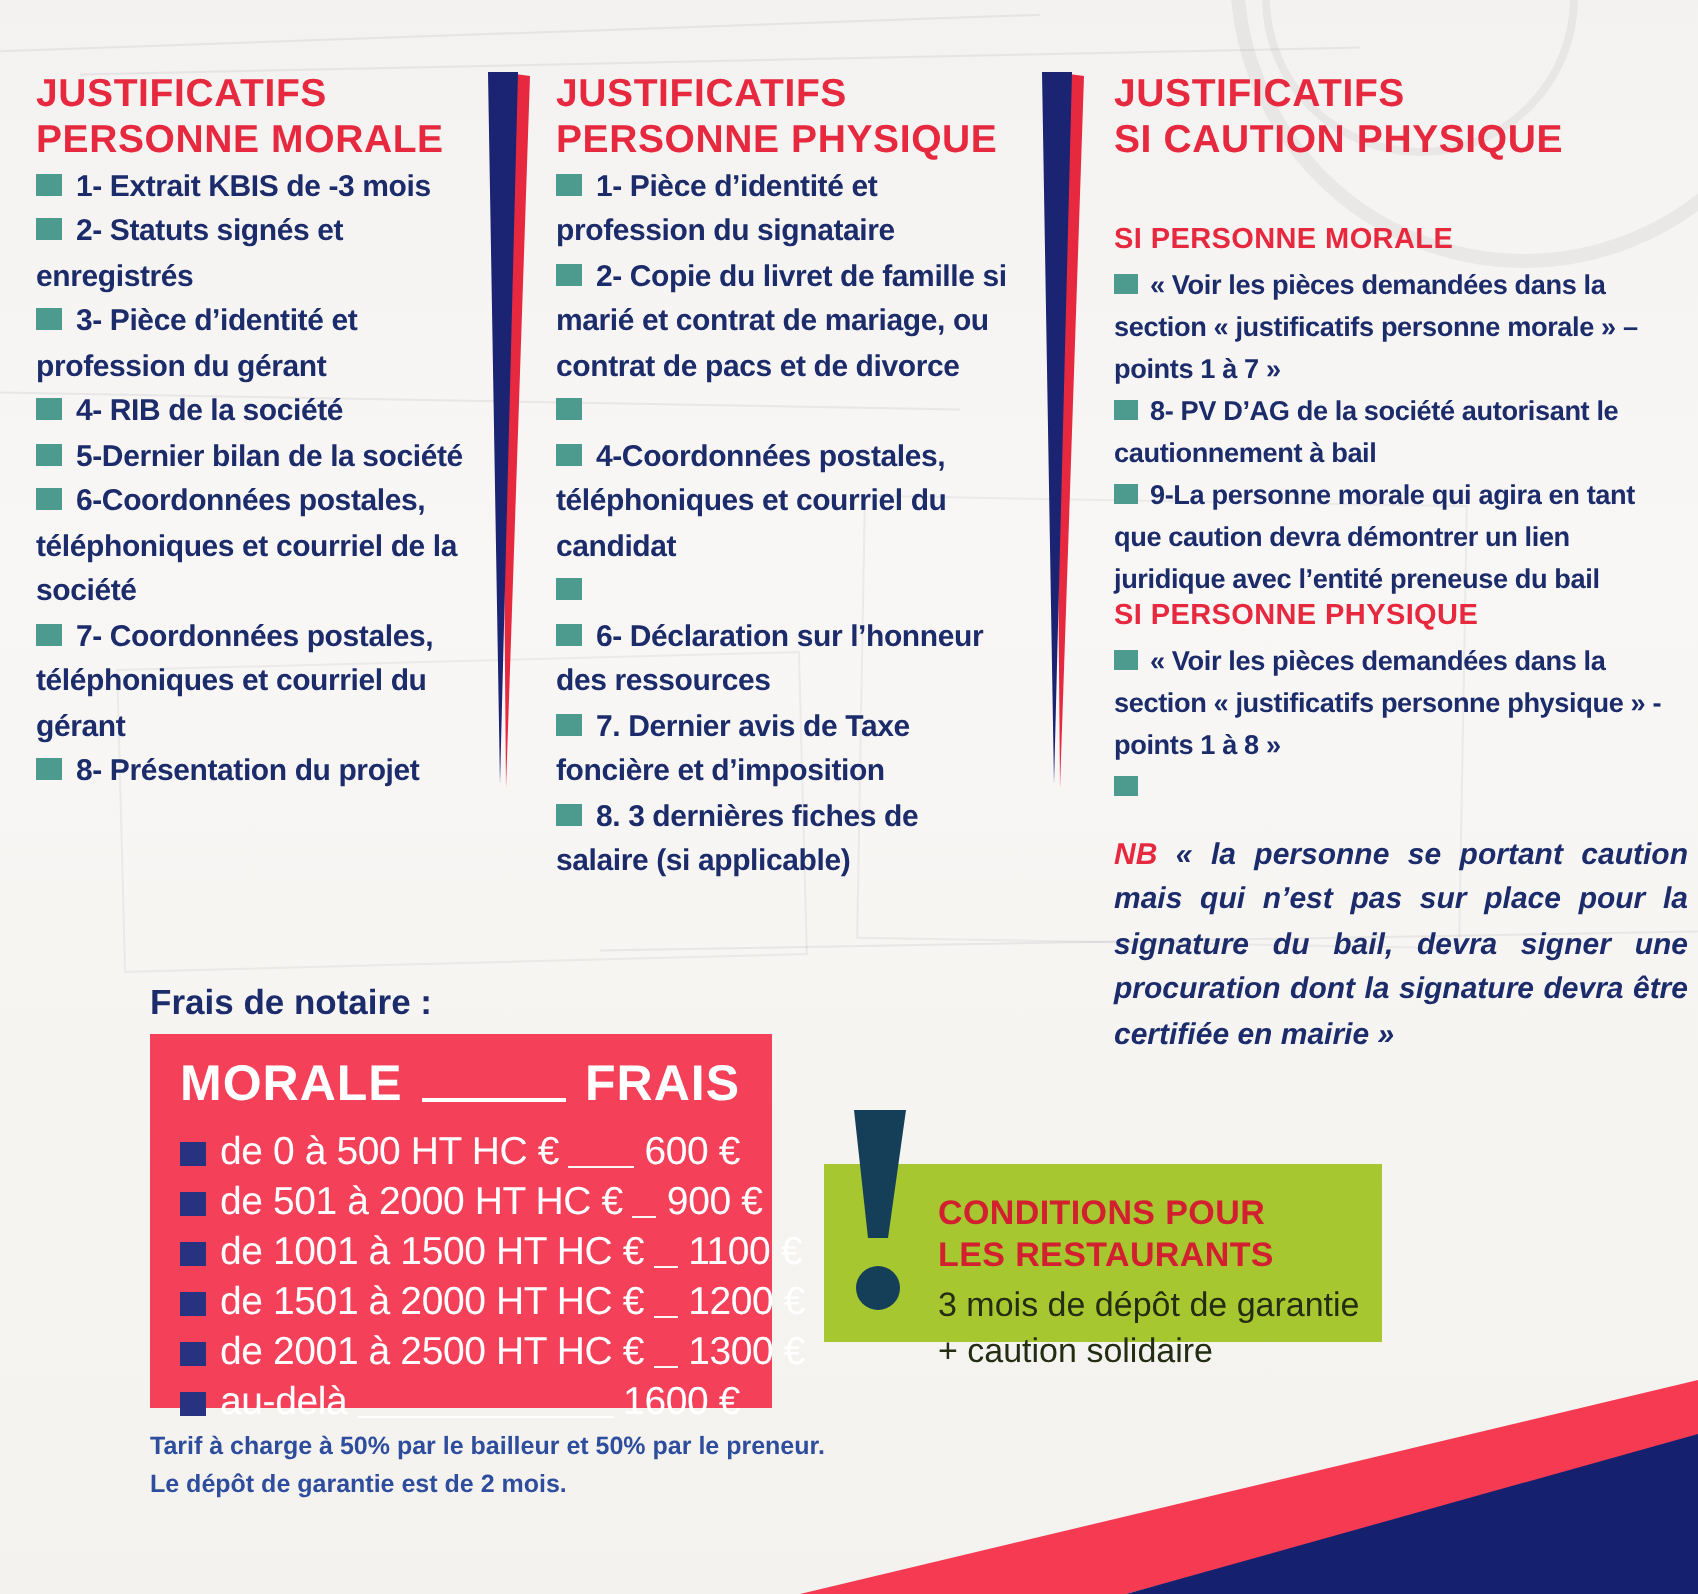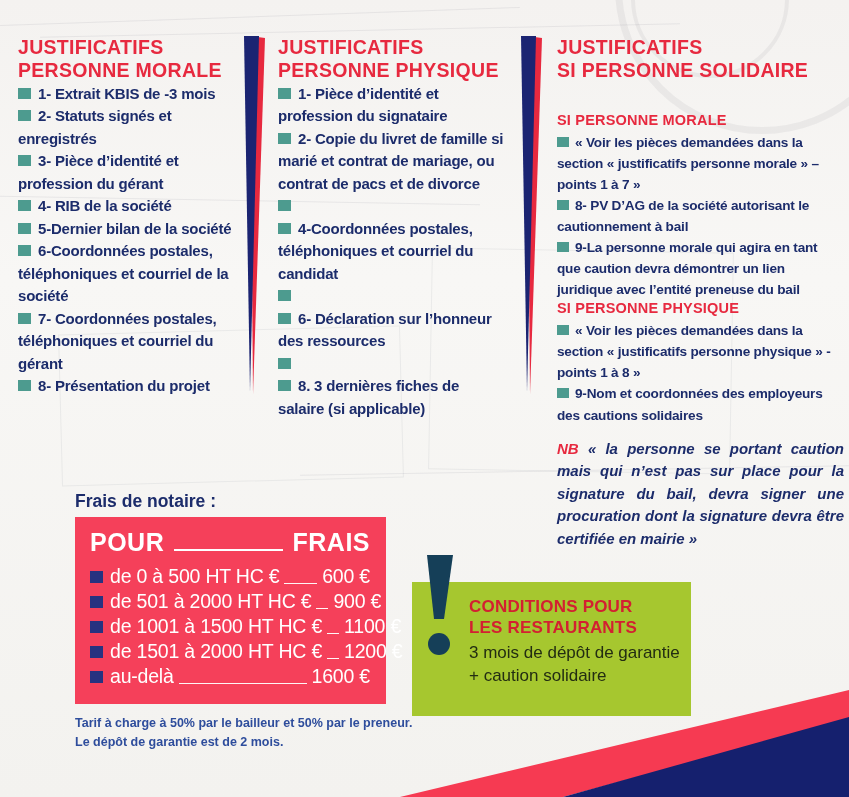--- a/index.html
+++ b/index.html
@@ -56,21 +56,21 @@
   }
   .t-header{display:flex;align-items:flex-end;font-weight:bold;font-size:25px;letter-spacing:.5px;margin-bottom:7px;}
   .t-row{display:flex;font-size:19.5px;line-height:25px;font-weight:500;letter-spacing:-.2px;white-space:nowrap;}
   .t-sq{display:inline-block;width:13px;height:12px;background:var(--bullet-navy);margin:7px 7px 0 0;flex:0 0 auto;}
   .fill{flex:1;border-bottom:1.5px solid rgba(255,255,255,.95);margin:0 5px 5px 5px;align-self:flex-end;min-width:12px;}
   .fill-h{flex:1;border-bottom:2px solid #fff;margin:0 10px 6px 10px;align-self:flex-end;}
   #notary-note{position:absolute;left:75px;top:714px;font-size:12.5px;line-height:1.5;font-weight:600;color:var(--note-blue);}
 
   
   #conditions-box{
-    position:absolute;left:412px;top:582px;width:279px;height:134px;box-sizing:border-box;
+    position:absolute;left:412px;top:582px;width:279px;height:89px;box-sizing:border-box;
     background:var(--green);padding:15px 10px 0 57px;
   }
   .cond-title{color:var(--cond-red);font-weight:bold;font-size:17px;line-height:1.22;letter-spacing:.2px;}
   .cond-body{color:#232d12;font-size:17px;line-height:1.35;margin-top:4px;}
   #exclamation{position:absolute;left:423px;top:555px;}
 
   
   #bottom-shapes{position:absolute;left:0;top:677px;}
 </style>
 </head>
@@ -114,56 +114,56 @@
       <div>JUSTIFICATIFS</div>
       <div>PERSONNE PHYSIQUE</div>
     </div>
     <div class="items">
       <div class="item"><span class="sq"></span><span>1- Pièce d’identité et profession du signataire</span></div>
       <div class="item"><span class="sq"></span><span>2- Copie du livret de famille si marié et contrat de mariage, ou contrat de pacs et de divorce</span></div>
       <div class="item"><span class="sq"></span></div>
       <div class="item"><span class="sq"></span><span>4-Coordonnées postales, téléphoniques et courriel du candidat</span></div>
       <div class="item"><span class="sq"></span></div>
       <div class="item"><span class="sq"></span><span>6- Déclaration sur l’honneur des ressources</span></div>
-      <div class="item"><span class="sq"></span></div>
+      <div class="item"><span class="sq"></span><span>7. Dernier avis de Taxe foncière et d’imposition</span></div>
       <div class="item"><span class="sq"></span><span>8. 3 dernières fiches de salaire (si applicable)</span></div>
     </div>
   </div>
 
   <svg class="divider" id="divider-2" width="28" height="364">
     <polygon points="9,0 24,2 12,358" fill="#e7293f"></polygon>
     <polygon points="3,0 18,0 9,356" fill="#1b2472"></polygon>
   </svg>
 
   <div class="col" id="col-caution">
     <div class="header">
       <div>JUSTIFICATIFS</div>
-      <div>SI PERSONNE SOLIDAIRE</div>
+      <div>SI CAUTION PHYSIQUE</div>
     </div>
     <div class="subhead" style="margin-top:29px;">SI PERSONNE MORALE</div>
     <div class="items">
       <div class="item"><span class="sq"></span><span>« Voir les pièces demandées dans la section « justificatifs personne morale » – points 1 à 7 »</span></div>
       <div class="item"><span class="sq"></span><span>8- PV D’AG de la société autorisant le cautionnement à bail</span></div>
       <div class="item"><span class="sq"></span><span>9-La personne morale qui agira en tant que caution devra démontrer un lien juridique avec l’entité preneuse du bail</span></div>
     </div>
     <div class="subhead">SI PERSONNE PHYSIQUE</div>
     <div class="items">
       <div class="item"><span class="sq"></span><span>« Voir les pièces demandées dans la section « justificatifs personne physique » - points 1 à 8 »</span></div>
-      <div class="item"><span class="sq"></span><span>9-Nom et coordonnées des employeurs des cautions solidaires</span></div>
+      <div class="item"><span class="sq"></span></div>
     </div>
     <div class="nb">
       <span class="nb-prefix">NB</span>
       <span>« la personne se portant caution mais qui n’est pas sur place pour la signature du bail, devra signer une procuration dont la signature devra être certifiée en mairie »</span>
     </div>
   </div>
 
   <div id="notary-title">Frais de notaire :</div>
   <div id="notary-table">
     <div class="t-header">
-      <span>POUR</span>
+      <span>MORALE</span>
       <span class="fill-h"></span>
       <span>FRAIS</span>
     </div>
     <div class="t-row">
         <span class="t-sq"></span>
         <span>de 0 à 500 HT HC €</span>
         <span class="fill"></span>
         <span>600 €</span>
       </div>
     <div class="t-row">
@@ -176,20 +176,26 @@
         <span class="t-sq"></span>
         <span>de 1001 à 1500 HT HC €</span>
         <span class="fill"></span>
         <span>1100 €</span>
       </div>
     <div class="t-row">
         <span class="t-sq"></span>
         <span>de 1501 à 2000 HT HC €</span>
         <span class="fill"></span>
         <span>1200 €</span>
+      </div>
+    <div class="t-row">
+        <span class="t-sq"></span>
+        <span>de 2001 à 2500 HT HC €</span>
+        <span class="fill"></span>
+        <span>1300 €</span>
       </div>
     <div class="t-row">
         <span class="t-sq"></span>
         <span>au-delà</span>
         <span class="fill"></span>
         <span>1600 €</span>
       </div>
   </div>
   <div id="notary-note">
     <div>Tarif à charge à 50% par le bailleur et 50% par le preneur.</div>

